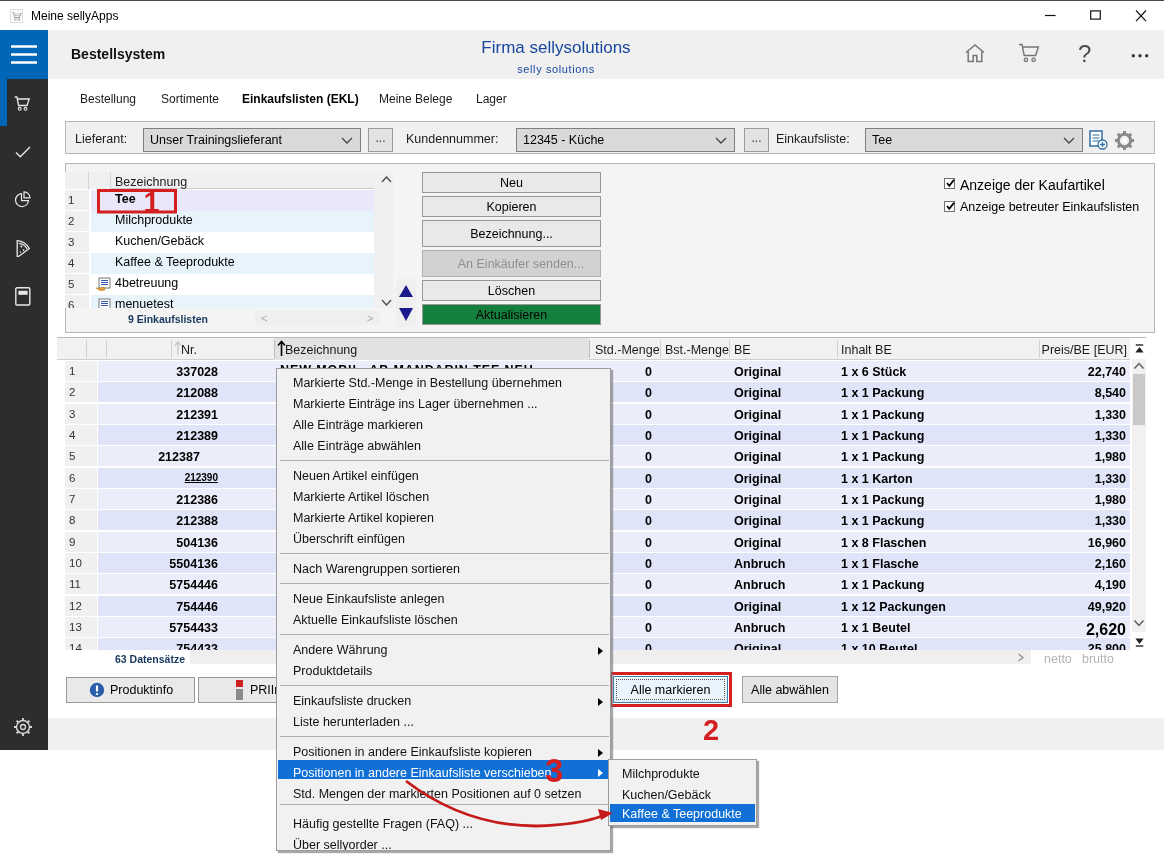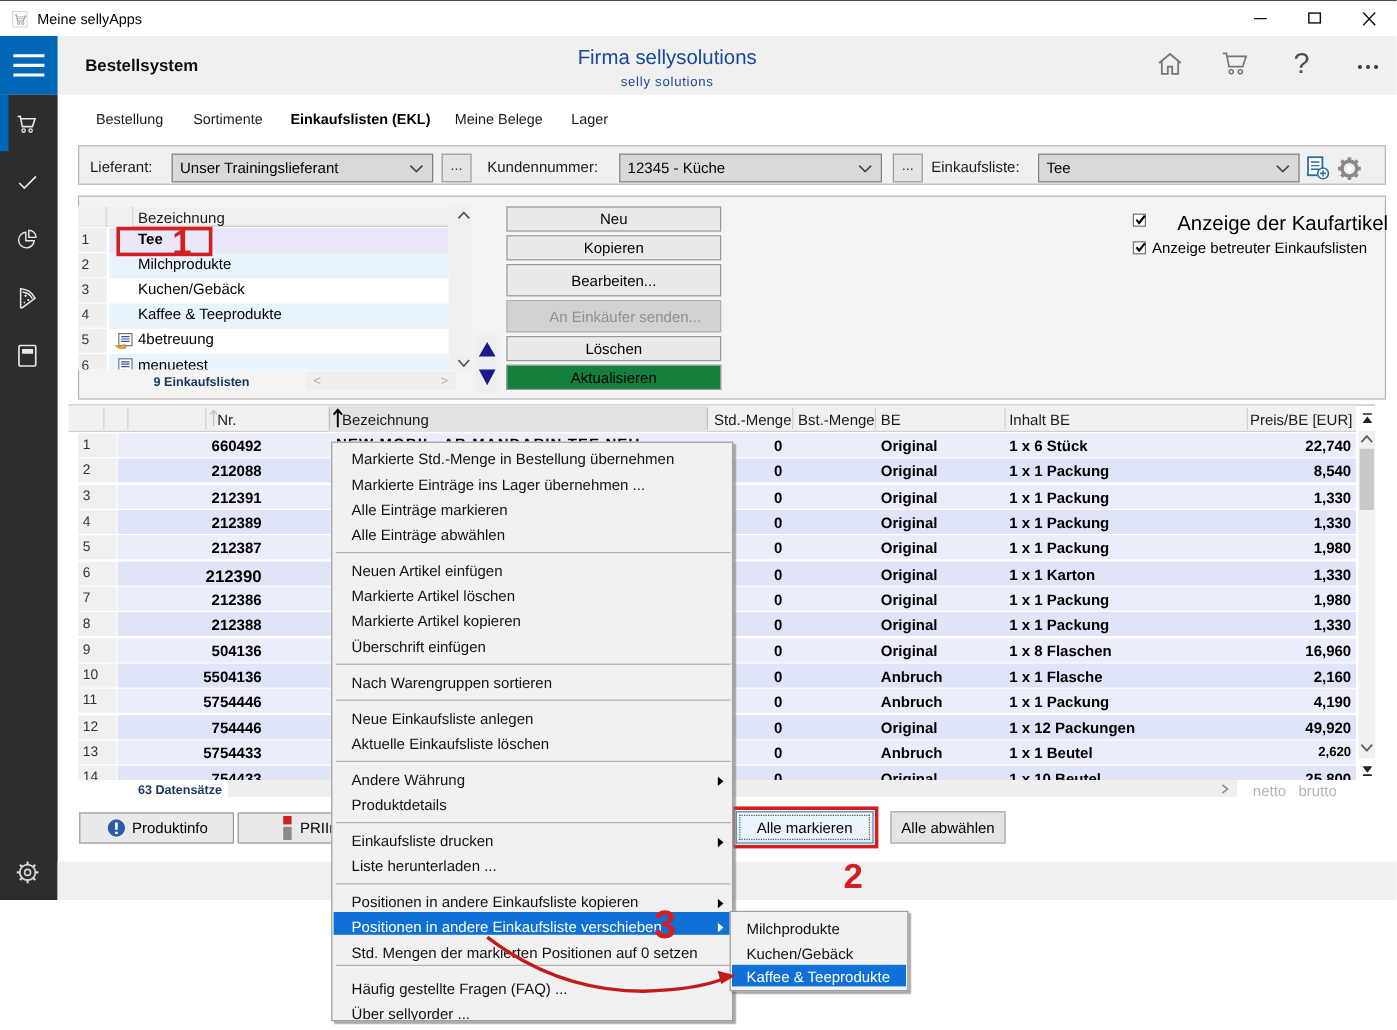--- a/index.html
+++ b/index.html
@@ -197,30 +197,30 @@
 <div class="abs bold" style="left:128px;top:313px;font-size:10.5px;color:#17365d;">9 Einkaufslisten</div>
 
 <div class="abs" style="left:396px;top:279px;width:20px;height:48px;background:#efefef;"></div>
 <svg class="abs" style="left:399px;top:285px;" width="14" height="36" viewBox="0 0 14 36">
 <path d="M7 0 L14 12 H0 z" fill="#1a1a8c"></path>
 <path d="M7 36 L0 23 H14 z" fill="#1a1a8c"></path>
 </svg>
 
 <div class="abs" style="left:422px;top:172px;width:179px;height:21px;background:#e9e9e9;border:1px solid #989898;font-size:12.5px;color:#000;text-align:center;line-height:21px;">Neu</div>
 <div class="abs" style="left:422px;top:196px;width:179px;height:21px;background:#e9e9e9;border:1px solid #989898;font-size:12.5px;color:#000;text-align:center;line-height:21px;">Kopieren</div>
-<div class="abs" style="left:422px;top:220px;width:179px;height:27px;background:#e9e9e9;border:1px solid #989898;font-size:12.5px;color:#000;text-align:center;line-height:27px;">Bearbeiten...</div>
+<div class="abs" style="left:422px;top:220px;width:179px;height:27px;background:#e9e9e9;border:1px solid #989898;font-size:12.5px;color:#000;text-align:center;line-height:27px;">Bezeichnung...</div>
 <div class="abs" style="left:422px;top:250px;width:179px;height:27px;background:#d2d2d2;border:1px solid #b0b0b0;font-size:12.5px;color:#8f8f8f;text-align:center;line-height:27px;padding-left:19px;">An Einkäufer senden...</div>
 <div class="abs" style="left:422px;top:280px;width:179px;height:21px;background:#e9e9e9;border:1px solid #989898;font-size:12.5px;color:#000;text-align:center;line-height:21px;">Löschen</div>
 <div class="abs" style="left:422px;top:304px;width:179px;height:21px;background:#15803d;border:1px solid #989898;font-size:12.5px;color:#000;text-align:center;line-height:21px;">Aktualisieren</div>
 
 <div class="abs" style="left:944px;top:178px;width:11px;height:11px;background:#fff;border:1px solid #707070;"></div>
 <svg class="abs" style="left:946px;top:179px;" width="9" height="9" viewBox="0 0 9 9">
       <path d="M1 4 l2.3 2.8 L8 0.8" fill="none" stroke="#000" stroke-width="1.8"></path>
     </svg>
-<div class="abs" style="left:960px;top:177px;font-size:17px;color:#000;margin-left:21px;">Anzeige der Kaufartikel</div>
+<div class="abs" style="left:960px;top:177px;font-size:14px;color:#000;">Anzeige der Kaufartikel</div>
 <div class="abs" style="left:944px;top:201px;width:11px;height:11px;background:#fff;border:1px solid #707070;"></div>
 <svg class="abs" style="left:946px;top:202px;" width="9" height="9" viewBox="0 0 9 9">
       <path d="M1 4 l2.3 2.8 L8 0.8" fill="none" stroke="#000" stroke-width="1.8"></path>
     </svg>
 <div class="abs" style="left:960px;top:200px;font-size:12.5px;color:#000;">Anzeige betreuter Einkaufslisten</div>
 
 <div class="abs" style="left:57px;top:337px;width:1089px;height:1px;background:#b9b9b9;"></div>
 <div class="abs" style="left:57px;top:338px;width:1073px;height:22px;background:#f1f1f1;border-bottom:1px solid #cfcfcf;"></div>
 <div class="abs" style="left:274px;top:338px;width:315px;height:22px;background:#e2e2e2;"></div>
 <div class="abs" style="left:86px;top:340px;width:1px;height:18px;background:#d0d0d0;"></div>
@@ -244,21 +244,21 @@
 <div class="abs" style="left:665px;top:343px;font-size:12.5px;color:#1a1a1a;">Bst.-Menge</div>
 <div class="abs" style="left:734px;top:343px;font-size:12.5px;color:#1a1a1a;">BE</div>
 <div class="abs" style="left:841px;top:343px;font-size:12.5px;color:#1a1a1a;">Inhalt BE</div>
 <div class="abs" style="left:927px;top:343px;width:200px;text-align:right;font-size:12.5px;color:#1a1a1a;">Preis/BE [EUR]</div>
 
 <div id="trows" class="abs" style="left:0;top:361px;width:1164px;height:289px;overflow:hidden;">
 <div class="abs" style="left:65px;top:0px;width:1065px;height:21px;">
 <div class="abs" style="left:0;top:0;width:32px;height:20px;background:#f0f0f0;"></div>
 <div class="abs" style="left:4px;top:4px;font-size:11.5px;color:#333;">1</div>
 <div class="abs" style="left:33px;top:0;width:1032px;height:20px;background:#ecedfb;"></div>
-<div class="abs bold" style="left:75px;top:4px;width:78px;text-align:right;font-size:12.5px;color:#000;">660492</div>
+<div class="abs bold" style="left:75px;top:4px;width:78px;text-align:right;font-size:12.5px;color:#000;">337028</div>
 <div class="abs bold" style="left:507px;top:4px;width:80px;text-align:right;font-size:12.5px;color:#000;">0</div>
 <div class="abs bold" style="left:669px;top:4px;font-size:12.5px;color:#000;">Original</div>
 <div class="abs bold" style="left:776px;top:4px;font-size:12.5px;color:#000;">1 x 6 Stück</div>
 <div class="abs bold" style="left:961px;top:4px;width:100px;text-align:right;font-size:12.5px;color:#000;">22,740</div>
 </div>
 <div class="abs" style="left:65px;top:21px;width:1065px;height:21px;">
 <div class="abs" style="left:0;top:0;width:32px;height:20px;background:#f0f0f0;"></div>
 <div class="abs" style="left:4px;top:4px;font-size:11.5px;color:#333;">2</div>
 <div class="abs" style="left:33px;top:0;width:1032px;height:20px;background:#dfe4f8;"></div>
 <div class="abs bold" style="left:75px;top:4px;width:78px;text-align:right;font-size:12.5px;color:#000;">212088</div>
@@ -284,31 +284,31 @@
 <div class="abs bold" style="left:75px;top:4px;width:78px;text-align:right;font-size:12.5px;color:#000;">212389</div>
 <div class="abs bold" style="left:507px;top:4px;width:80px;text-align:right;font-size:12.5px;color:#000;">0</div>
 <div class="abs bold" style="left:669px;top:4px;font-size:12.5px;color:#000;">Original</div>
 <div class="abs bold" style="left:776px;top:4px;font-size:12.5px;color:#000;">1 x 1 Packung</div>
 <div class="abs bold" style="left:961px;top:4px;width:100px;text-align:right;font-size:12.5px;color:#000;">1,330</div>
 </div>
 <div class="abs" style="left:65px;top:85px;width:1065px;height:21px;">
 <div class="abs" style="left:0;top:0;width:32px;height:20px;background:#f0f0f0;"></div>
 <div class="abs" style="left:4px;top:4px;font-size:11.5px;color:#333;">5</div>
 <div class="abs" style="left:33px;top:0;width:1032px;height:20px;background:#ecedfb;"></div>
-<div class="abs bold" style="left:75px;top:4px;width:78px;text-align:right;font-size:12.5px;color:#000;">212387</div>
+<div class="abs bold" style="left:75px;top:4px;width:78px;text-align:center;font-size:12.5px;color:#000;">212387</div>
 <div class="abs bold" style="left:507px;top:4px;width:80px;text-align:right;font-size:12.5px;color:#000;">0</div>
 <div class="abs bold" style="left:669px;top:4px;font-size:12.5px;color:#000;">Original</div>
 <div class="abs bold" style="left:776px;top:4px;font-size:12.5px;color:#000;">1 x 1 Packung</div>
 <div class="abs bold" style="left:961px;top:4px;width:100px;text-align:right;font-size:12.5px;color:#000;">1,980</div>
 </div>
 <div class="abs" style="left:65px;top:107px;width:1065px;height:21px;">
 <div class="abs" style="left:0;top:0;width:32px;height:20px;background:#f0f0f0;"></div>
 <div class="abs" style="left:4px;top:4px;font-size:11.5px;color:#333;">6</div>
 <div class="abs" style="left:33px;top:0;width:1032px;height:20px;background:#dfe4f8;"></div>
-<div class="abs bold" style="left:75px;top:4px;width:78px;text-align:right;font-size:14px;color:#000;">212390</div>
+<div class="abs bold" style="left:75px;top:4px;width:78px;text-align:right;font-size:10px;color:#000;text-decoration:underline;">212390</div>
 <div class="abs bold" style="left:507px;top:4px;width:80px;text-align:right;font-size:12.5px;color:#000;">0</div>
 <div class="abs bold" style="left:669px;top:4px;font-size:12.5px;color:#000;">Original</div>
 <div class="abs bold" style="left:776px;top:4px;font-size:12.5px;color:#000;">1 x 1 Karton</div>
 <div class="abs bold" style="left:961px;top:4px;width:100px;text-align:right;font-size:12.5px;color:#000;">1,330</div>
 </div>
 <div class="abs" style="left:65px;top:128px;width:1065px;height:21px;">
 <div class="abs" style="left:0;top:0;width:32px;height:20px;background:#f0f0f0;"></div>
 <div class="abs" style="left:4px;top:4px;font-size:11.5px;color:#333;">7</div>
 <div class="abs" style="left:33px;top:0;width:1032px;height:20px;background:#ecedfb;"></div>
 <div class="abs bold" style="left:75px;top:4px;width:78px;text-align:right;font-size:12.5px;color:#000;">212386</div>
@@ -368,21 +368,21 @@
 <div class="abs bold" style="left:961px;top:4px;width:100px;text-align:right;font-size:12.5px;color:#000;">49,920</div>
 </div>
 <div class="abs" style="left:65px;top:256px;width:1065px;height:21px;">
 <div class="abs" style="left:0;top:0;width:32px;height:20px;background:#f0f0f0;"></div>
 <div class="abs" style="left:4px;top:4px;font-size:11.5px;color:#333;">13</div>
 <div class="abs" style="left:33px;top:0;width:1032px;height:20px;background:#ecedfb;"></div>
 <div class="abs bold" style="left:75px;top:4px;width:78px;text-align:right;font-size:12.5px;color:#000;">5754433</div>
 <div class="abs bold" style="left:507px;top:4px;width:80px;text-align:right;font-size:12.5px;color:#000;">0</div>
 <div class="abs bold" style="left:669px;top:4px;font-size:12.5px;color:#000;">Anbruch</div>
 <div class="abs bold" style="left:776px;top:4px;font-size:12.5px;color:#000;">1 x 1 Beutel</div>
-<div class="abs bold" style="left:961px;top:4px;width:100px;text-align:right;font-size:11px;color:#000;">2,620</div>
+<div class="abs bold" style="left:961px;top:4px;width:100px;text-align:right;font-size:16px;color:#000;">2,620</div>
 </div>
 <div class="abs" style="left:65px;top:277px;width:1065px;height:21px;">
 <div class="abs" style="left:0;top:0;width:32px;height:20px;background:#f0f0f0;"></div>
 <div class="abs" style="left:4px;top:4px;font-size:11.5px;color:#333;">14</div>
 <div class="abs" style="left:33px;top:0;width:1032px;height:20px;background:#dfe4f8;"></div>
 <div class="abs bold" style="left:75px;top:4px;width:78px;text-align:right;font-size:12.5px;color:#000;">754433</div>
 <div class="abs bold" style="left:507px;top:4px;width:80px;text-align:right;font-size:12.5px;color:#000;">0</div>
 <div class="abs bold" style="left:669px;top:4px;font-size:12.5px;color:#000;">Original</div>
 <div class="abs bold" style="left:776px;top:4px;font-size:12.5px;color:#000;">1 x 10 Beutel</div>
 <div class="abs bold" style="left:961px;top:4px;width:100px;text-align:right;font-size:12.5px;color:#000;">25.800</div>

